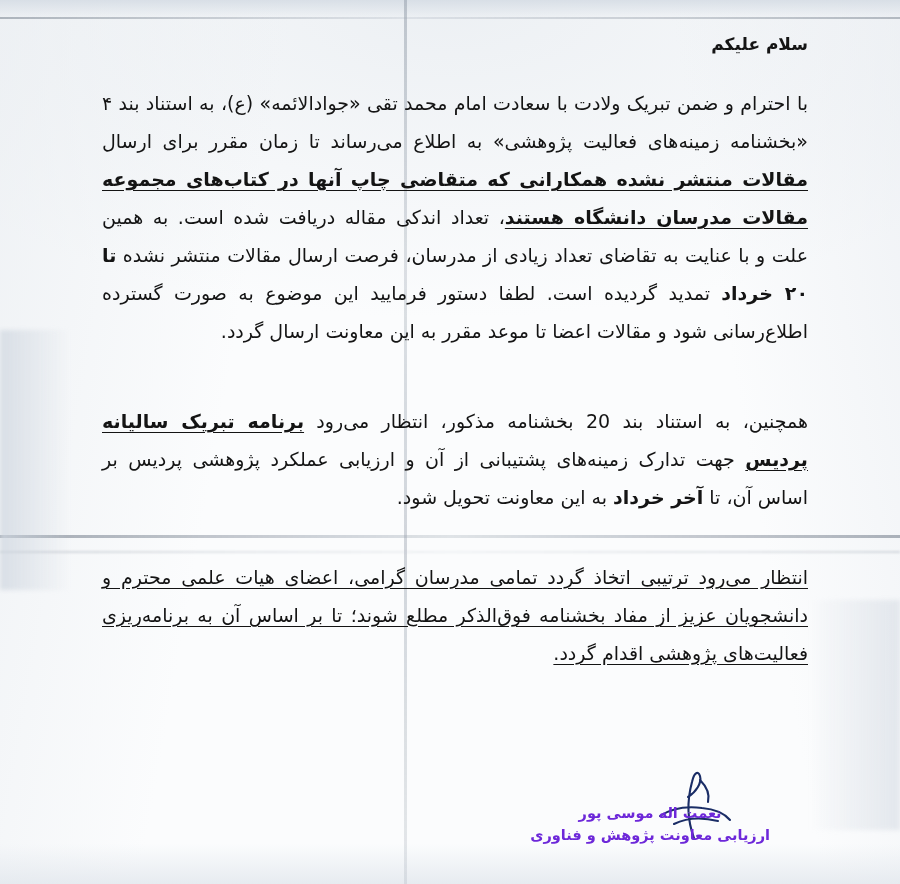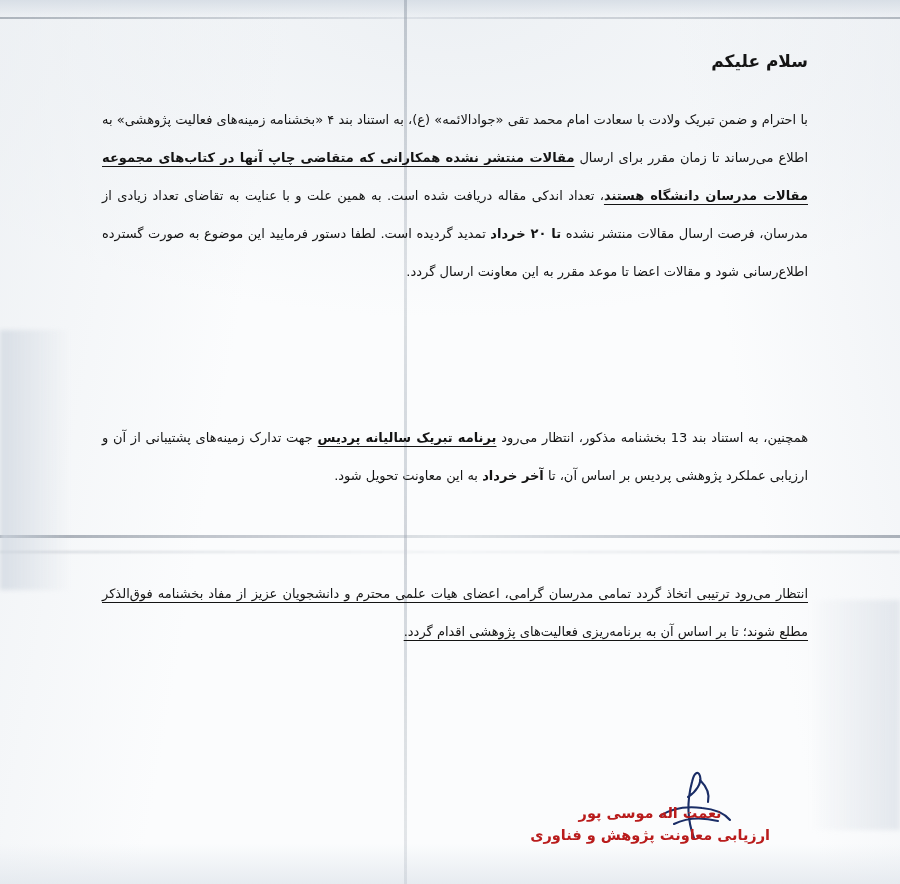--- a/index.html
+++ b/index.html
@@ -69,58 +69,57 @@
   }
   .edge-shade-bottom {
     position: absolute; left:0; bottom:0; width:900px; height:40px;
     background: linear-gradient(to top, rgba(226,231,237,0.8), rgba(255,255,255,0));
   }
 
   .content {
     position: absolute;
     inset: 0;
     padding: 10px;
-    margin-top: 17px;
   }
 
   .salutation {
     position: absolute;
     top: 34px;
     right: 92px;
     font-size: 17px;
     font-weight: bold;
     letter-spacing: 0.5px;
   }
 
   .body-block {
     position: absolute;
     right: 92px;
     width: 706px;
     text-align: justify;
     text-align-last: right;
-    font-size: 13px;
+    font-size: 19px;
     line-height: 38px;
   }
   #para1 { top: 84px; }
   #para2 { top: 402px; }
   #para3 { top: 558px; }
 
   .body-block b { font-weight: bold; }
   .u  { text-decoration: underline; text-underline-offset: 4px; }
   .ub { font-weight: bold; text-decoration: underline; text-underline-offset: 4px; }
 
   .signature-block {
     position: absolute;
     right: 130px;
     bottom: 38px;
     text-align: center;
     font-size: 14.5px;
     font-weight: bold;
     line-height: 22px;
-    color: #b91c1c;
+    color: #6d28d9;
   }
   .signature-block .line { white-space: nowrap; }
 
   
   .sign-mark {
     position: absolute;
     right: 150px;
     bottom: 42px;
     width: 120px;
     height: 78px;
@@ -156,21 +155,21 @@
 
 <div class="content">
 
   <div class="salutation">سلام علیکم</div>
 
   <div class="body-block" id="para1">
     <span>با احترام و ضمن تبریک ولادت با سعادت امام محمد تقی «جوادالائمه» (ع)، به استناد بند ۴ «بخشنامه زمینه‌های فعالیت پژوهشی» به اطلاع می‌رساند تا زمان مقرر برای ارسال </span><b class="ub">مقالات منتشر نشده همکارانی که متقاضی چاپ آنها در کتاب‌های مجموعه مقالات مدرسان دانشگاه هستند</b><span>، تعداد اندکی مقاله دریافت شده است. به همین علت و با عنایت به تقاضای تعداد زیادی از مدرسان، فرصت ارسال مقالات منتشر نشده </span><b>تا ۲۰ خرداد</b><span> تمدید گردیده است. لطفا دستور فرمایید این موضوع به صورت گسترده اطلاع‌رسانی شود و مقالات اعضا تا موعد مقرر به این معاونت ارسال گردد.</span>
   </div>
 
   <div class="body-block" id="para2">
-    <span>همچنین، به استناد بند 13 بخشنامه مذکور، انتظار می‌رود </span><b class="ub">برنامه تبریک سالیانه پردیس</b><span> جهت تدارک زمینه‌های پشتیبانی از آن و ارزیابی عملکرد پژوهشی پردیس بر اساس آن، تا </span><b>آخر خرداد</b><span> به این معاونت تحویل شود.</span>
+    <span>همچنین، به استناد بند 20 بخشنامه مذکور، انتظار می‌رود </span><b class="ub">برنامه تبریک سالیانه پردیس</b><span> جهت تدارک زمینه‌های پشتیبانی از آن و ارزیابی عملکرد پژوهشی پردیس بر اساس آن، تا </span><b>آخر خرداد</b><span> به این معاونت تحویل شود.</span>
   </div>
 
   <div class="body-block u" id="para3">انتظار می‌رود ترتیبی اتخاذ گردد تمامی مدرسان گرامی، اعضای هیات علمی محترم و دانشجویان عزیز از مفاد بخشنامه فوق‌الذکر مطلع شوند؛ تا بر اساس آن به برنامه‌ریزی فعالیت‌های پژوهشی اقدام گردد.</div>
 
   <div class="sign-mark">
     <svg viewBox="0 0 120 78" xmlns="http://www.w3.org/2000/svg">
       <g fill="none" stroke="#1a2d66" stroke-width="2.1" stroke-linecap="round">
         <path d="M64 74 C58 58, 56 40, 62 18 C64 9, 68 6, 70 12 C72 19, 66 28, 58 33"></path>
         <path d="M30 52 C42 44, 56 42, 72 44 C84 45, 94 49, 100 56"></path>
         <path d="M44 60 C56 54, 72 53, 88 57"></path>

